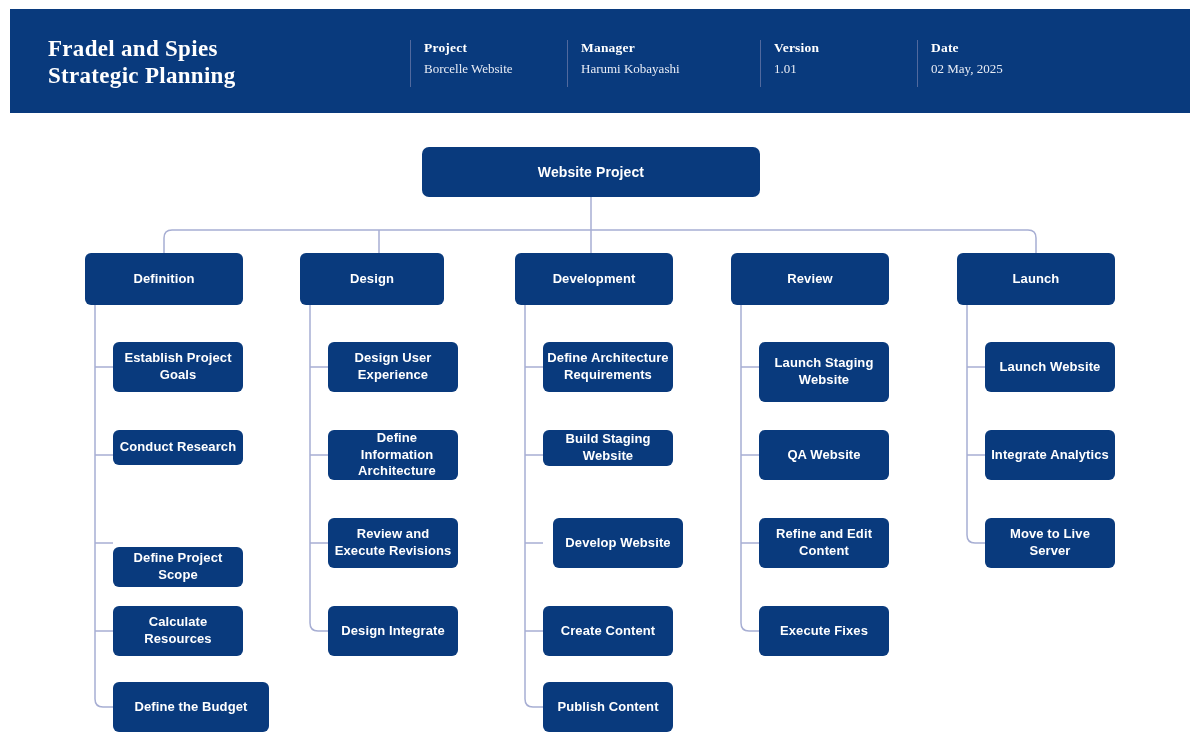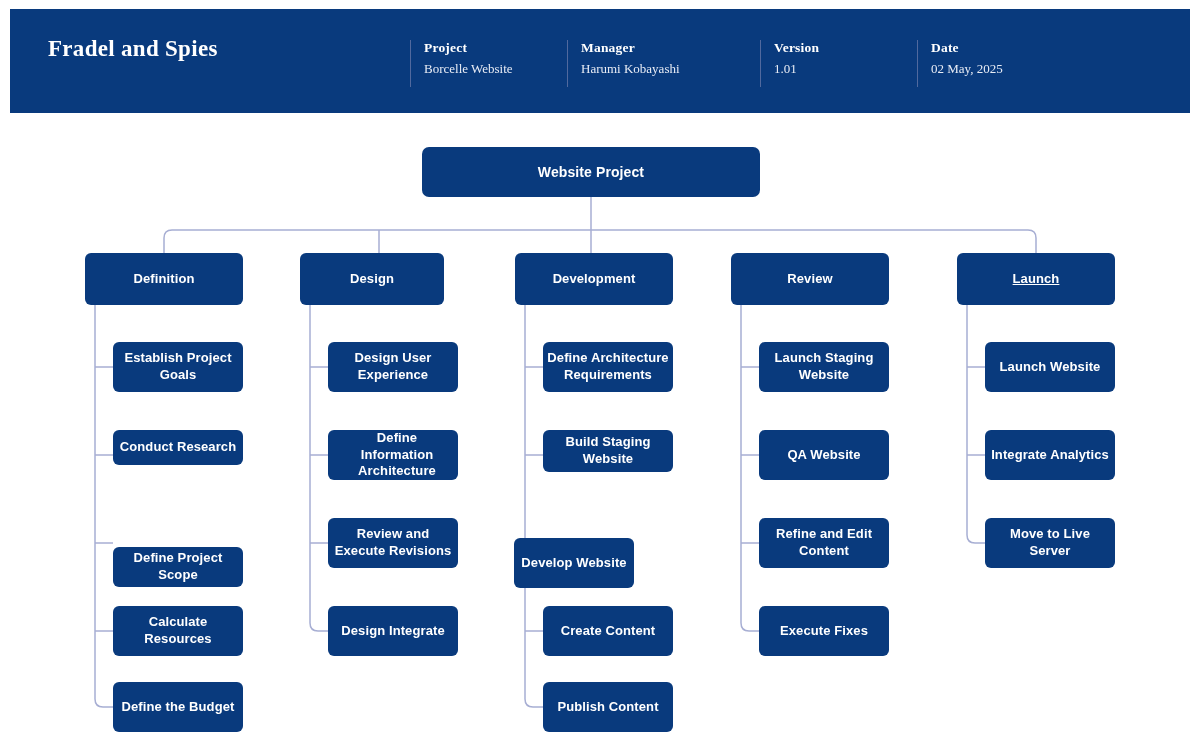--- a/index.html
+++ b/index.html
@@ -36,20 +36,21 @@
   .node.task{font-size:13px}
 </style>
 </head>
 <body>
 
 <div class="canvas">
 
   <header class="band">
     <div class="title">
       <div>Fradel and Spies</div>
+      <div>Strategic Planning</div>
     </div>
     <div id="meta-fields">
         <div class="meta-field" style="left: 400px;">
           <div class="meta-label">Project</div>
           <div class="meta-value">Borcelle Website</div>
         </div>
         <div class="meta-field" style="left: 557px;">
           <div class="meta-label">Manager</div>
           <div class="meta-value">Harumi Kobayashi</div>
         </div>
@@ -91,36 +92,36 @@
       <path d="M 967 455 L 985 455" fill="none" stroke="#a7aed3" stroke-width="1.5"></path>
     </svg>
 
   <div id="nodes">
       <div class="node root" style="left: 422px; top: 147px; width: 338px; height: 50px;">Website Project</div>
       <div class="node category" style="left: 85px; top: 253px; width: 158px; height: 52px;">Definition</div>
       <div class="node task" style="left: 113px; top: 342px; width: 130px; height: 50px;">Establish Project Goals</div>
       <div class="node task" style="left: 113px; top: 430px; width: 130px; height: 35px;">Conduct Research</div>
       <div class="node task" style="left: 113px; top: 515px; width: 130px; height: 40px; margin-top: 32px;">Define Project Scope</div>
       <div class="node task" style="left: 113px; top: 606px; width: 130px; height: 50px;">Calculate Resources</div>
-      <div class="node task" style="left: 113px; top: 682px; width: 130px; height: 50px; text-align: center;">Define the Budget</div>
+      <div class="node task" style="left: 113px; top: 682px; width: 156px; height: 50px; text-align: center;">Define the Budget</div>
       <div class="node category" style="left: 300px; top: 253px; width: 144px; height: 52px;">Design</div>
       <div class="node task" style="left: 328px; top: 342px; width: 130px; height: 50px;">Design User Experience</div>
       <div class="node task" style="left: 328px; top: 430px; width: 130px; height: 50px; padding-left: 12px;">Define Information Architecture</div>
       <div class="node task" style="left: 328px; top: 518px; width: 130px; height: 50px;">Review and Execute Revisions</div>
       <div class="node task" style="left: 328px; top: 606px; width: 130px; height: 50px;">Design Integrate</div>
       <div class="node category" style="left: 515px; top: 253px; width: 158px; height: 52px;">Development</div>
       <div class="node task" style="left: 543px; top: 342px; width: 130px; height: 50px;">Define Architecture Requirements</div>
-      <div class="node task" style="left: 543px; top: 430px; width: 130px; height: 42px;">Build Staging Website</div>
-      <div class="node task" style="left: 514px; top: 518px; width: 120px; height: 50px; margin-top: 20px;">Develop Website</div>
+      <div class="node task" style="left: 543px; top: 430px; width: 130px; height: 36px;">Build Staging Website</div>
+      <div class="node task" style="left: 553px; top: 518px; width: 130px; height: 50px;">Develop Website</div>
       <div class="node task" style="left: 543px; top: 606px; width: 130px; height: 50px;">Create Content</div>
       <div class="node task" style="left: 543px; top: 682px; width: 130px; height: 50px;">Publish Content</div>
       <div class="node category" style="left: 731px; top: 253px; width: 158px; height: 52px;">Review</div>
-      <div class="node task" style="left: 759px; top: 342px; width: 130px; height: 50px;">Launch Staging Website</div>
+      <div class="node task" style="left: 759px; top: 342px; width: 130px; height: 60px;">Launch Staging Website</div>
       <div class="node task" style="left: 759px; top: 430px; width: 130px; height: 50px;">QA Website</div>
       <div class="node task" style="left: 759px; top: 518px; width: 130px; height: 50px;">Refine and Edit Content</div>
       <div class="node task" style="left: 759px; top: 606px; width: 130px; height: 50px;">Execute Fixes</div>
-      <div class="node category" style="left: 957px; top: 253px; width: 158px; height: 52px; text-decoration: underline;">Launch</div>
+      <div class="node category" style="left: 957px; top: 253px; width: 158px; height: 52px;">Launch</div>
       <div class="node task" style="left: 985px; top: 342px; width: 130px; height: 50px;">Launch Website</div>
       <div class="node task" style="left: 985px; top: 430px; width: 130px; height: 50px;">Integrate Analytics</div>
       <div class="node task" style="left: 985px; top: 518px; width: 130px; height: 50px;">Move to Live Server</div>
     </div>
 
 </div>
 
 </body></html>

